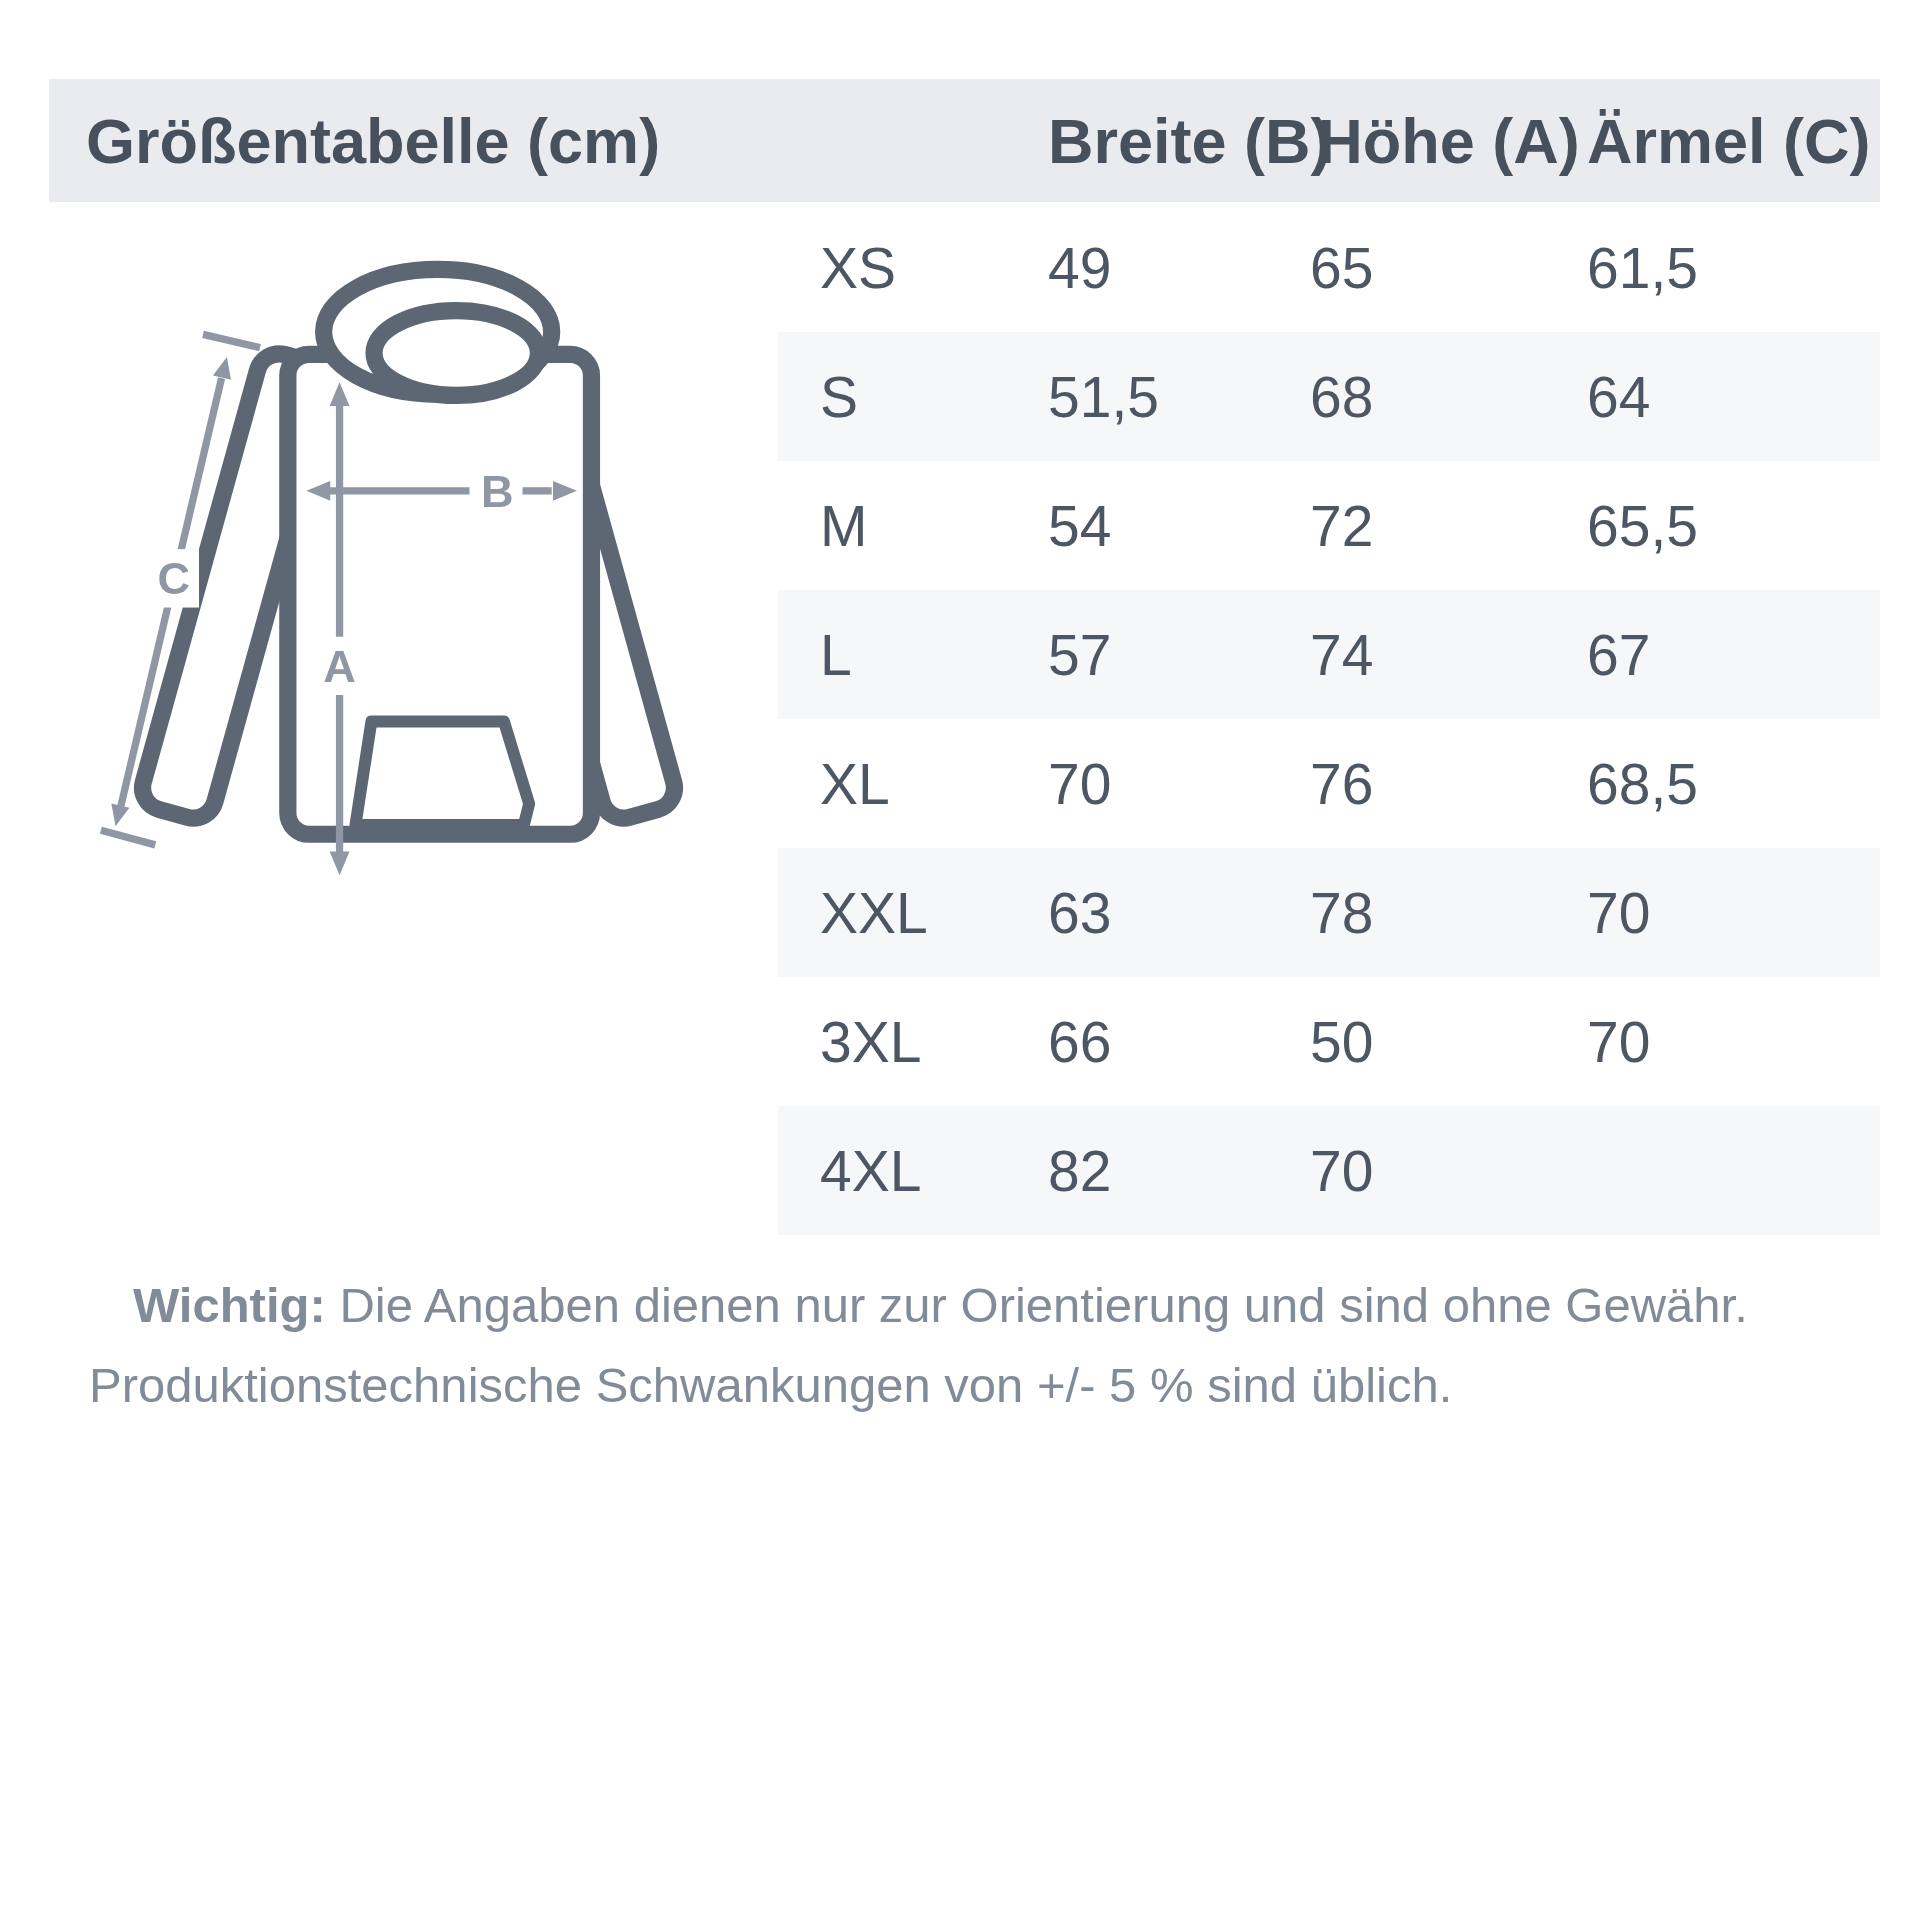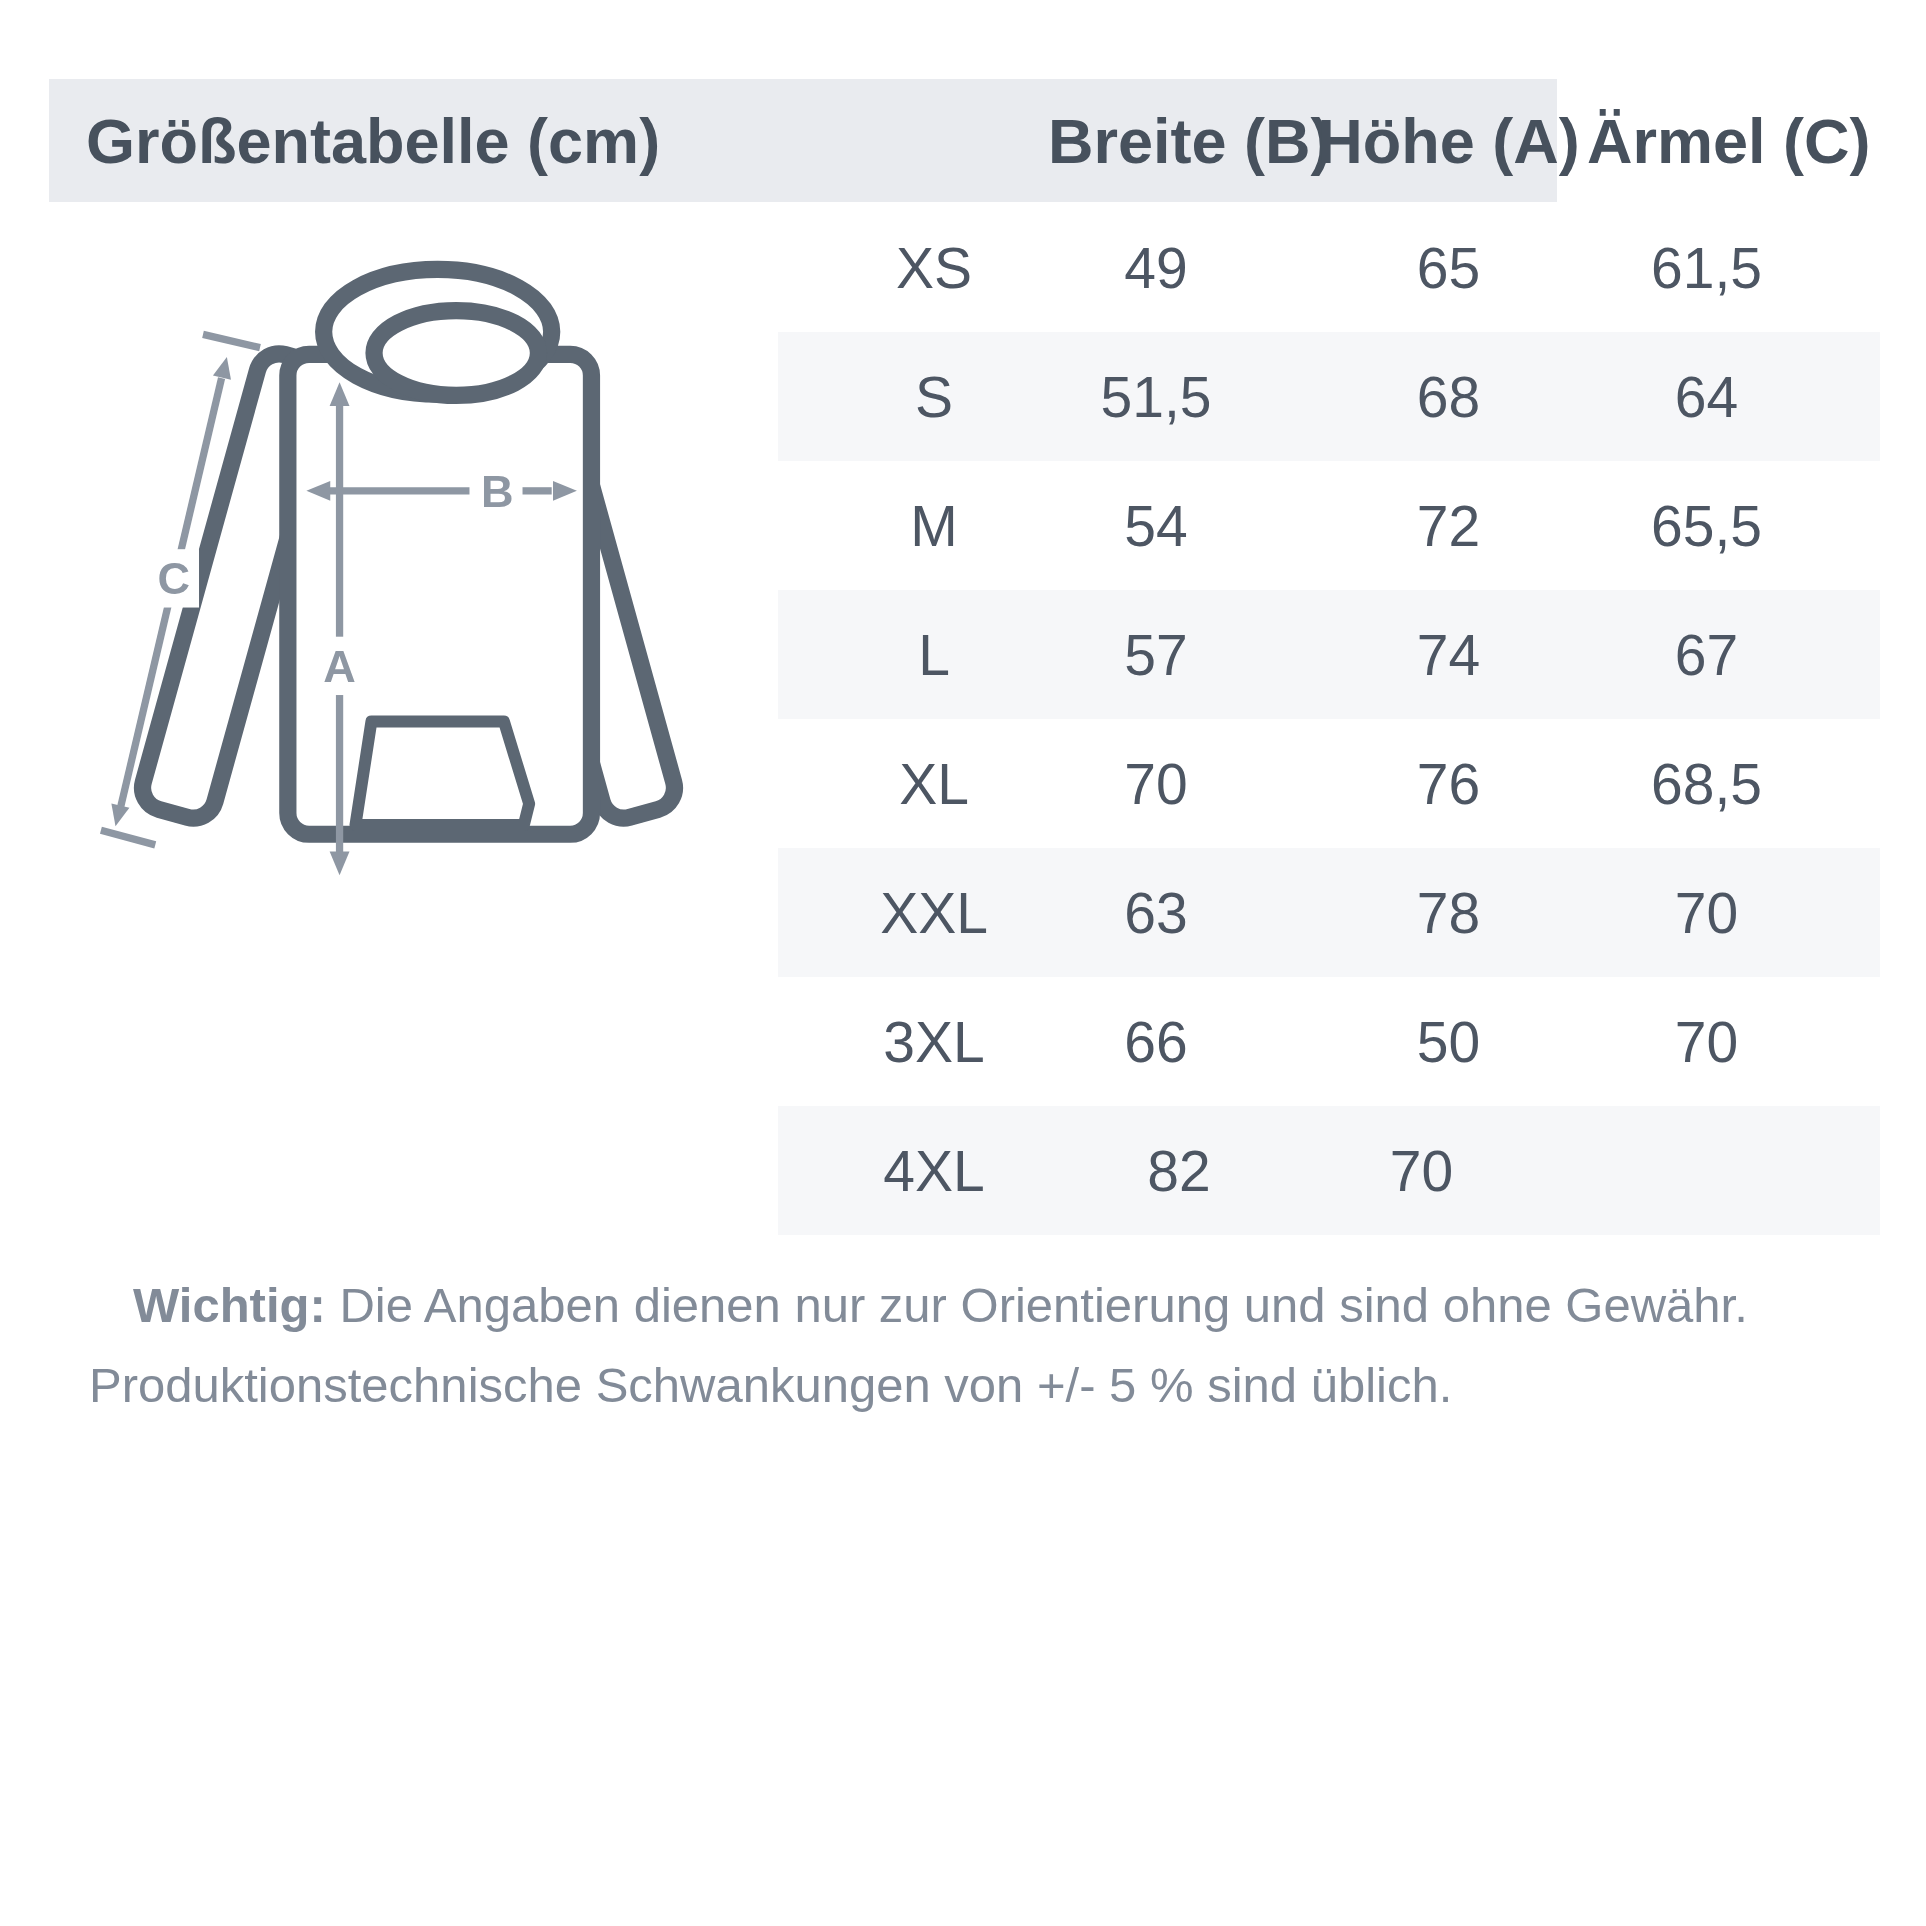--- a/index.html
+++ b/index.html
@@ -7,21 +7,21 @@
     width: 1926px; height: 1926px;
     position: relative;
     overflow: hidden;
     font-family: "Liberation Sans", "DejaVu Sans", sans-serif;
     color: var(--c-table-text, #4d5663);
   }
   .abs { position: absolute; }
 
   
   .header-band {
-    left: 49px; top: 79px; width: 1508px; height: 123px;
+    left: 49px; top: 79px; width: 1831px; height: 123px;
     background: var(--c-header-band, #e9ebef);
     display: grid;
     grid-template-columns: 729px 270px 262px 277px 293px;
     align-items: center;
     font-size: 63px; font-weight: bold;
     color: var(--c-header-text, #47515d);
   }
   .header-band .title-cell { padding-left: 37px; text-align: left; white-space: nowrap; }
   .hcell { text-align: center; white-space: nowrap; }
   .hcell.col-breite { padding-right: 46px; }
@@ -33,21 +33,21 @@
   }
   .size-row {
     width: 1102px; height: 129px;
     display: grid;
     grid-template-columns: 270px 262px 277px 293px;
     align-items: center;
     font-size: 57px;
     color: var(--c-table-text, #4d5663);
   }
   .size-row:nth-child(even) { background: var(--c-row-stripe, #f6f7f9); }
-  .size-row .cell { text-align: center; white-space: nowrap; }
+  .size-row .cell { text-align: left; white-space: nowrap; }
   .size-row .cell.c-size   { padding-left: 42px; }
   .size-row .cell.c-breite { padding-right: 46px; }
   .size-row .cell.c-aermel { padding-right: 54px; }
 
   
   .diagram {
     left: 77px; top: 231px; width: 663px; height: 647px;
   }
   .diagram svg { width: 100%; height: 100%; display: block; }
   .garment { fill: #ffffff; stroke: var(--c-outline, #5c6773); stroke-width: 13; stroke-linejoin: round; }

